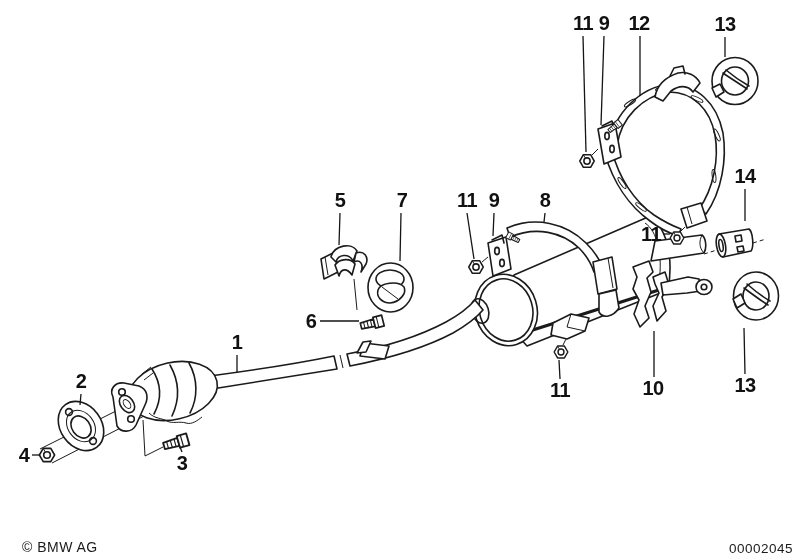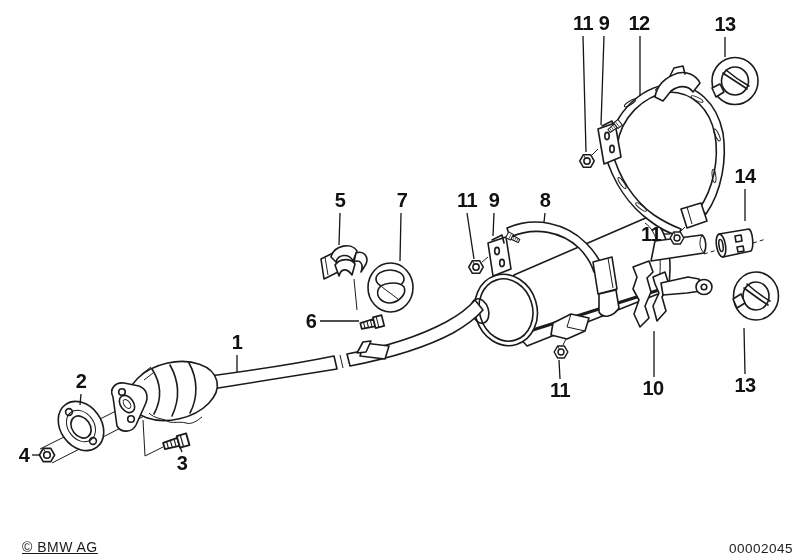--- a/index.html
+++ b/index.html
@@ -1,20 +1,20 @@
 <!DOCTYPE html>
 <html><head>
 <meta charset="utf-8">
 <style>
   html,body{margin:0;padding:0;background:#fff;}
   #stage{position:relative;width:799px;height:559px;background:#a16207;overflow:hidden;
          font-family:"Liberation Sans",sans-serif;}
   #drawing{position:absolute;left:0;top:0;}
   .corner-text{position:absolute;color:#1b1b1b;white-space:nowrap;}
-  #copyright{left:22px;top:539px;font-size:14px;letter-spacing:.5px;text-decoration:underline;}
+  #copyright{left:22px;top:539px;font-size:14px;letter-spacing:.5px;}
   #docnum{right:6px;top:541px;font-size:13.5px;letter-spacing:.5px;}
   svg .ln{stroke:#1b1b1b;fill:none;stroke-width:1.6;stroke-linecap:round;stroke-linejoin:round;}
   svg .fw{stroke:#1b1b1b;fill:#ffffff;stroke-width:1.6;stroke-linejoin:round;}
   svg .thin{stroke:#1b1b1b;fill:none;stroke-width:1;}
   svg .thick{stroke:#1b1b1b;fill:none;stroke-width:3.2;stroke-linecap:round;}
   #callouts text{font:700 20px "Liberation Sans",sans-serif;fill:#111;text-anchor:middle;letter-spacing:-0.5px;}
   #callouts line{stroke:#151515;stroke-width:1.3;}
 </style>
 </head>
 <body>

